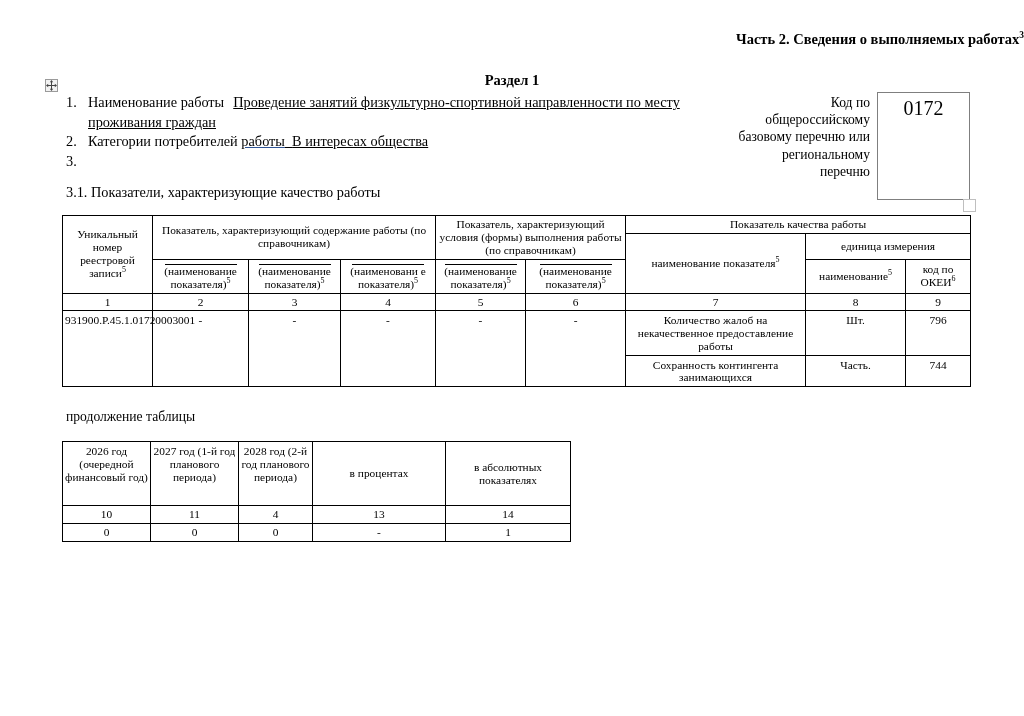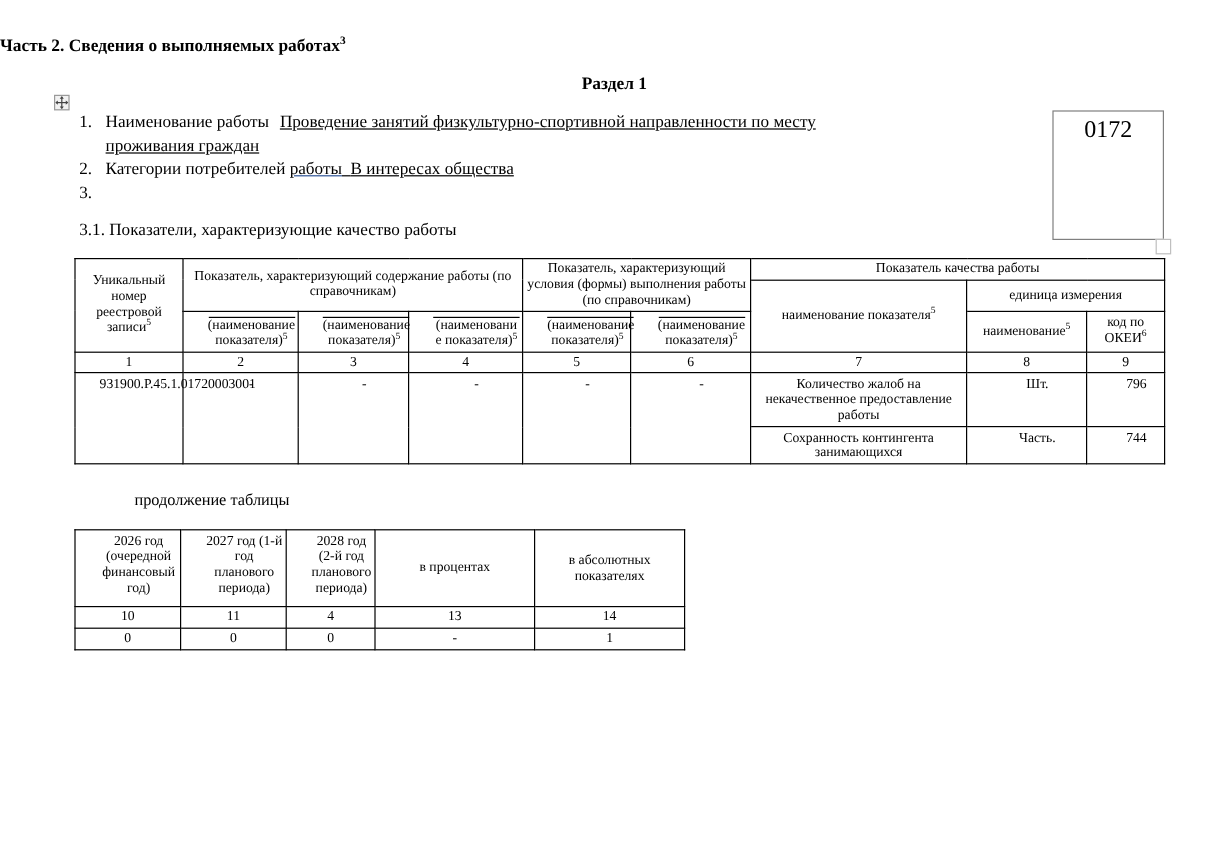--- a/index.html
+++ b/index.html
@@ -34,29 +34,29 @@
     box-sizing: border-box;
   }
   .move-handle svg { display: block; }
 
   
   .doc-title {
     position: absolute;
     left: 0;
     top: 30px;
     width: 1024px;
-    text-align: left;
+    text-align: right;
     font-weight: bold;
     font-size: 14.5px;
   }
   .doc-title sup { font-weight: bold; font-size: 9.5px; }
   .section-title {
     position: absolute;
     left: 0;
-    top: 62px;
+    top: 72px;
     width: 1024px;
     text-align: center;
     font-weight: bold;
     font-size: 14.5px;
   }
 
   
   .list {
     position: absolute;
     left: 66px;
@@ -129,41 +129,40 @@
     table-layout: fixed;
   }
   table.doc td {
     border: 1px solid #000000;
     text-align: center;
     vertical-align: middle;
     padding: 2px 2px;
     font-size: 11.4px;
     line-height: 12.9px;
   }
-  table.doc td.top { vertical-align: top; padding-top: 3px; padding-left: 20px; }
+  table.doc td.top { vertical-align: top; padding-top: 3px; }
   table.doc sup { font-size: 8px; vertical-align: super; line-height: 0; }
   .blankline {
     display: block;
     width: 72px;
     margin: 1px auto 0 auto;
     border-top: 1px solid #000;
     height: 0;
   }
   .numrow td { font-size: 11.4px; padding: 0 2px 1px 2px; }
 
   
   #table-quality { left: 62px; top: 215px; width: 908px; }
 
   
   .cont-caption {
     position: absolute;
     left: 66px;
     top: 409px;
     font-size: 13.6px;
-    margin-left: 46px;
   }
 
   
   #table-values { left: 62px; top: 441px; width: 508px; }
 </style>
 </head>
 <body>
 
 <div class="page">
 
@@ -194,20 +193,27 @@
       <span class="num">2.</span><span>Категории потребителей</span>&nbsp;<span class="u-blue">работы</span><span class="u-black">&nbsp;&nbsp;</span><span class="u-black">В интересах общества</span>
     </div>
 
     <div class="li">
       <span class="num">3.</span>
     </div>
   </div>
 
   <div class="sub-head">3.1. Показатели, характеризующие качество работы</div>
 
+  <div class="code-label">
+    <div>Код по</div>
+    <div>общероссийскому</div>
+    <div>базовому перечню или</div>
+    <div>региональному</div>
+    <div>перечню</div>
+  </div>
   <div class="code-box"><span>0172</span></div>
   <div class="resize-handle"></div>
 
   <table class="doc" id="table-quality">
     <colgroup>
       <col style="width:90px">
       <col style="width:96px">
       <col style="width:92px">
       <col style="width:95px">
       <col style="width:90px">

